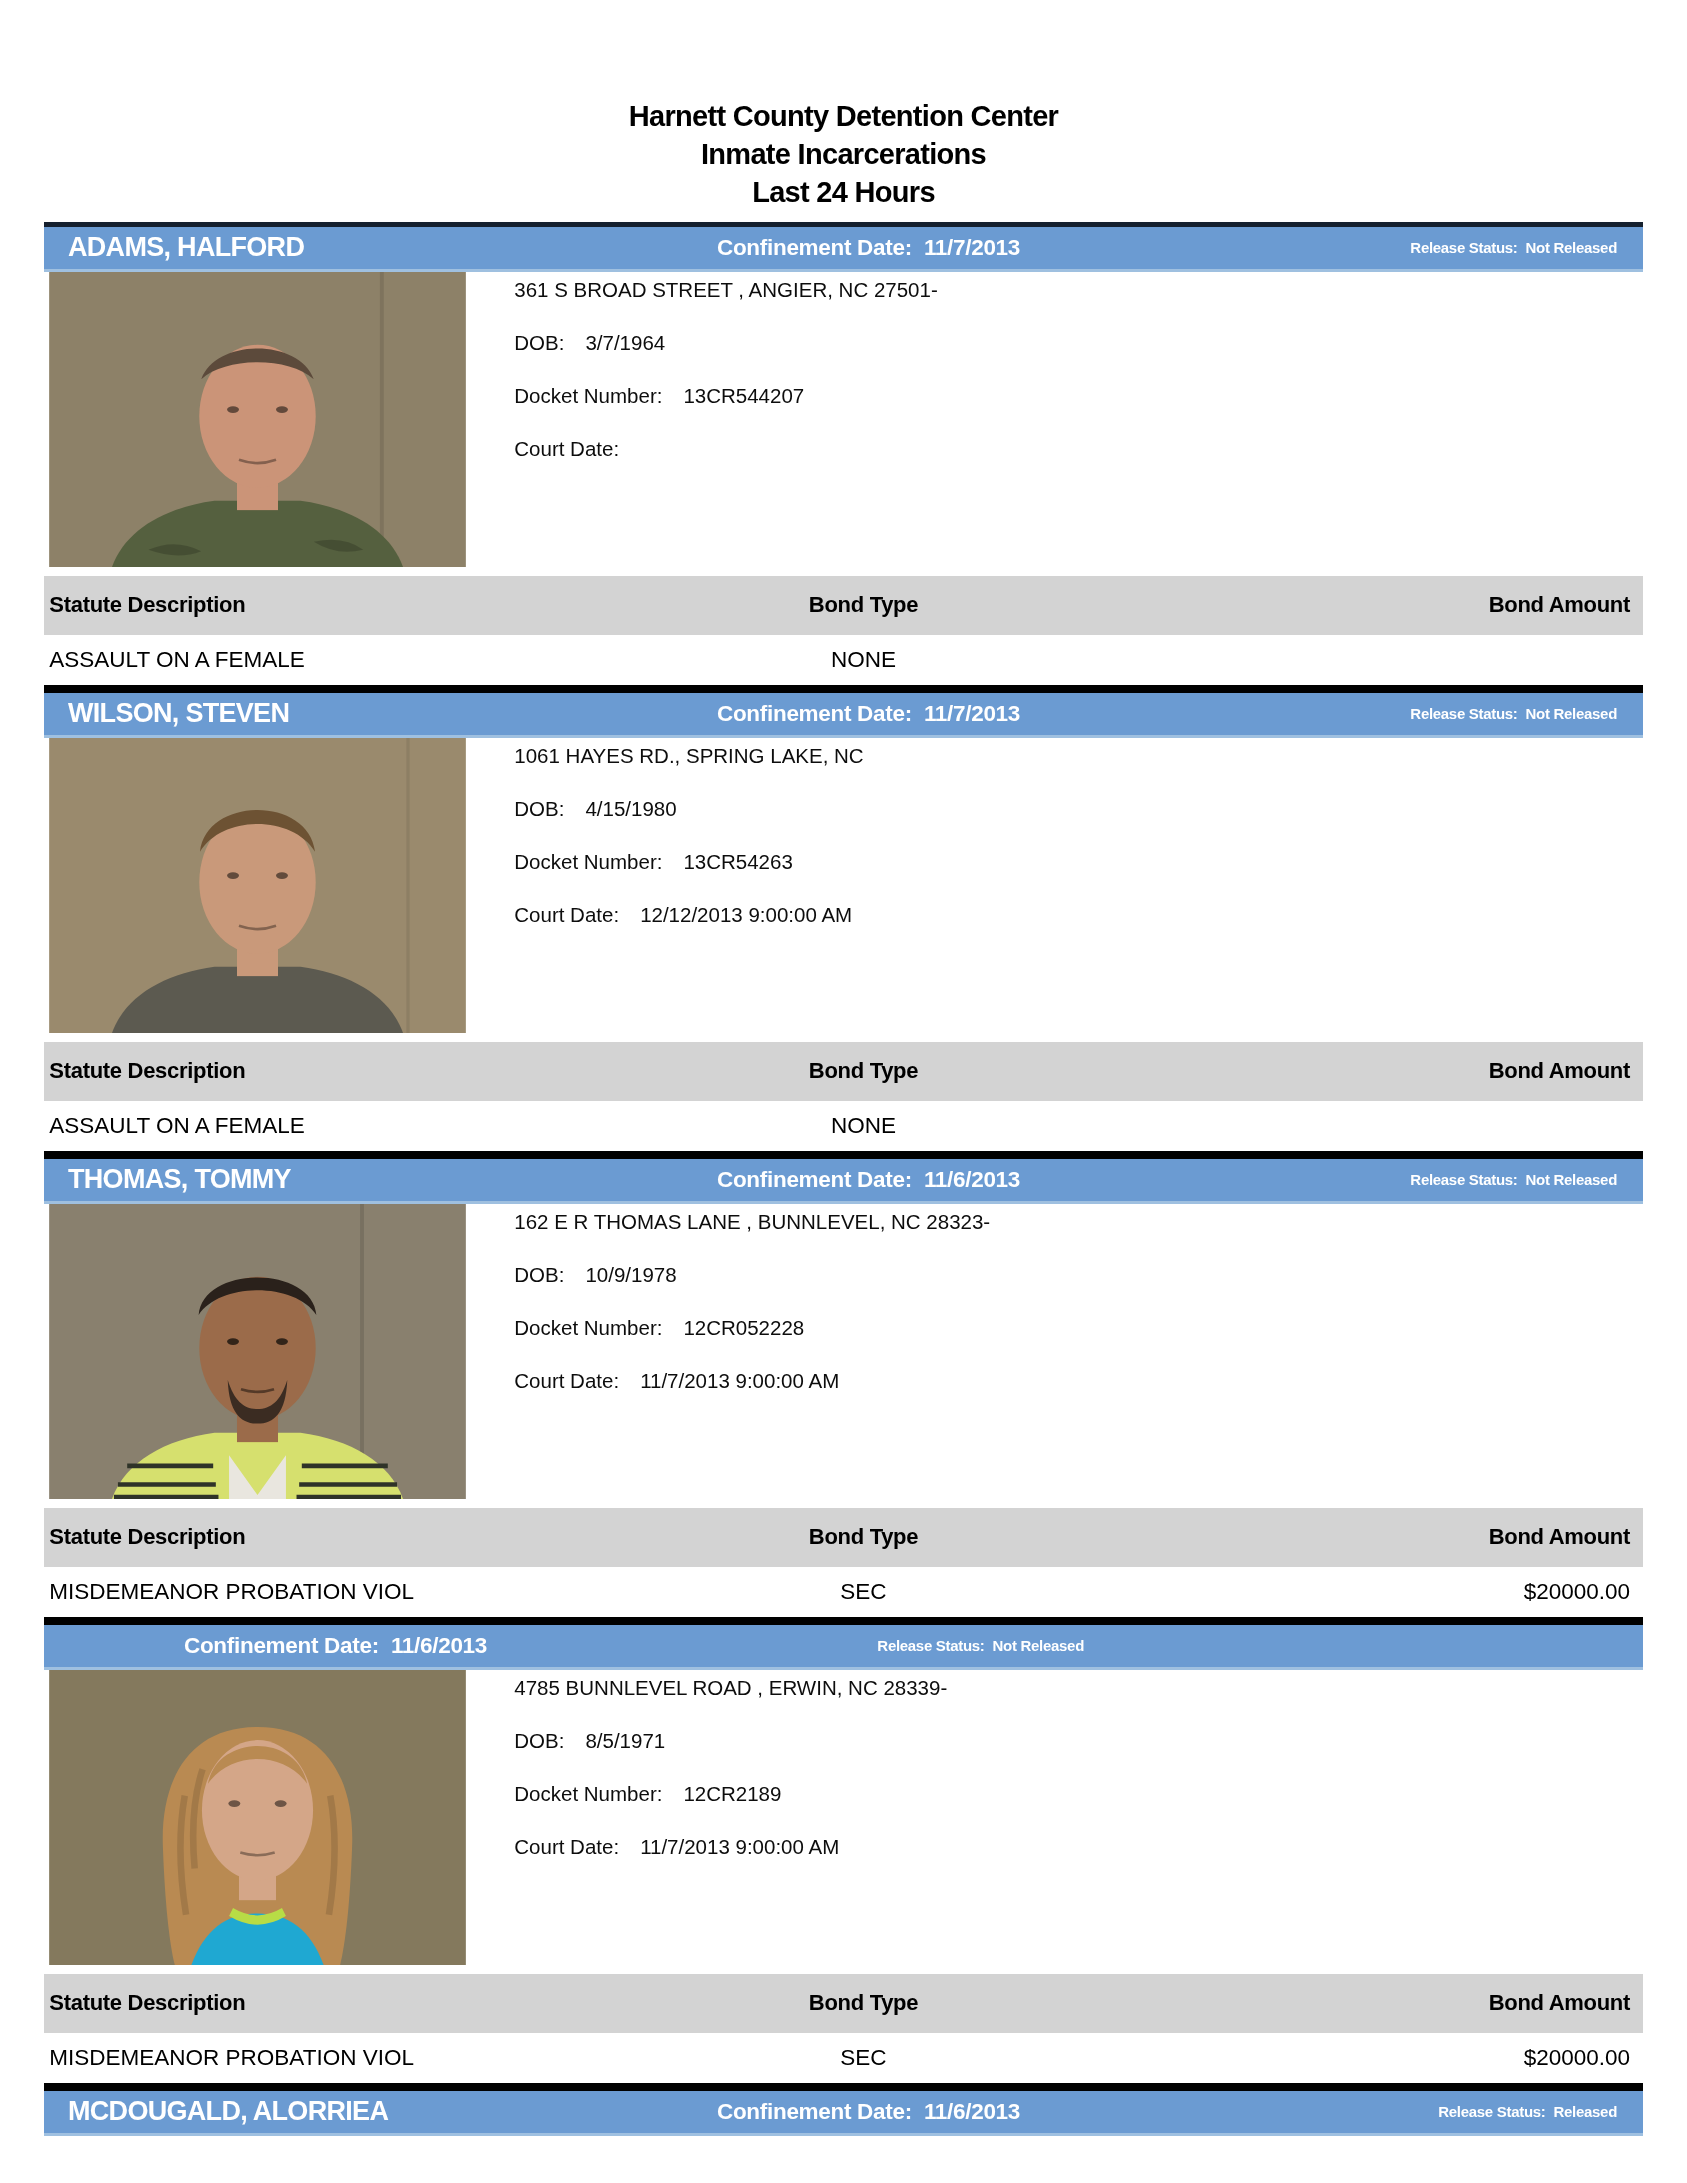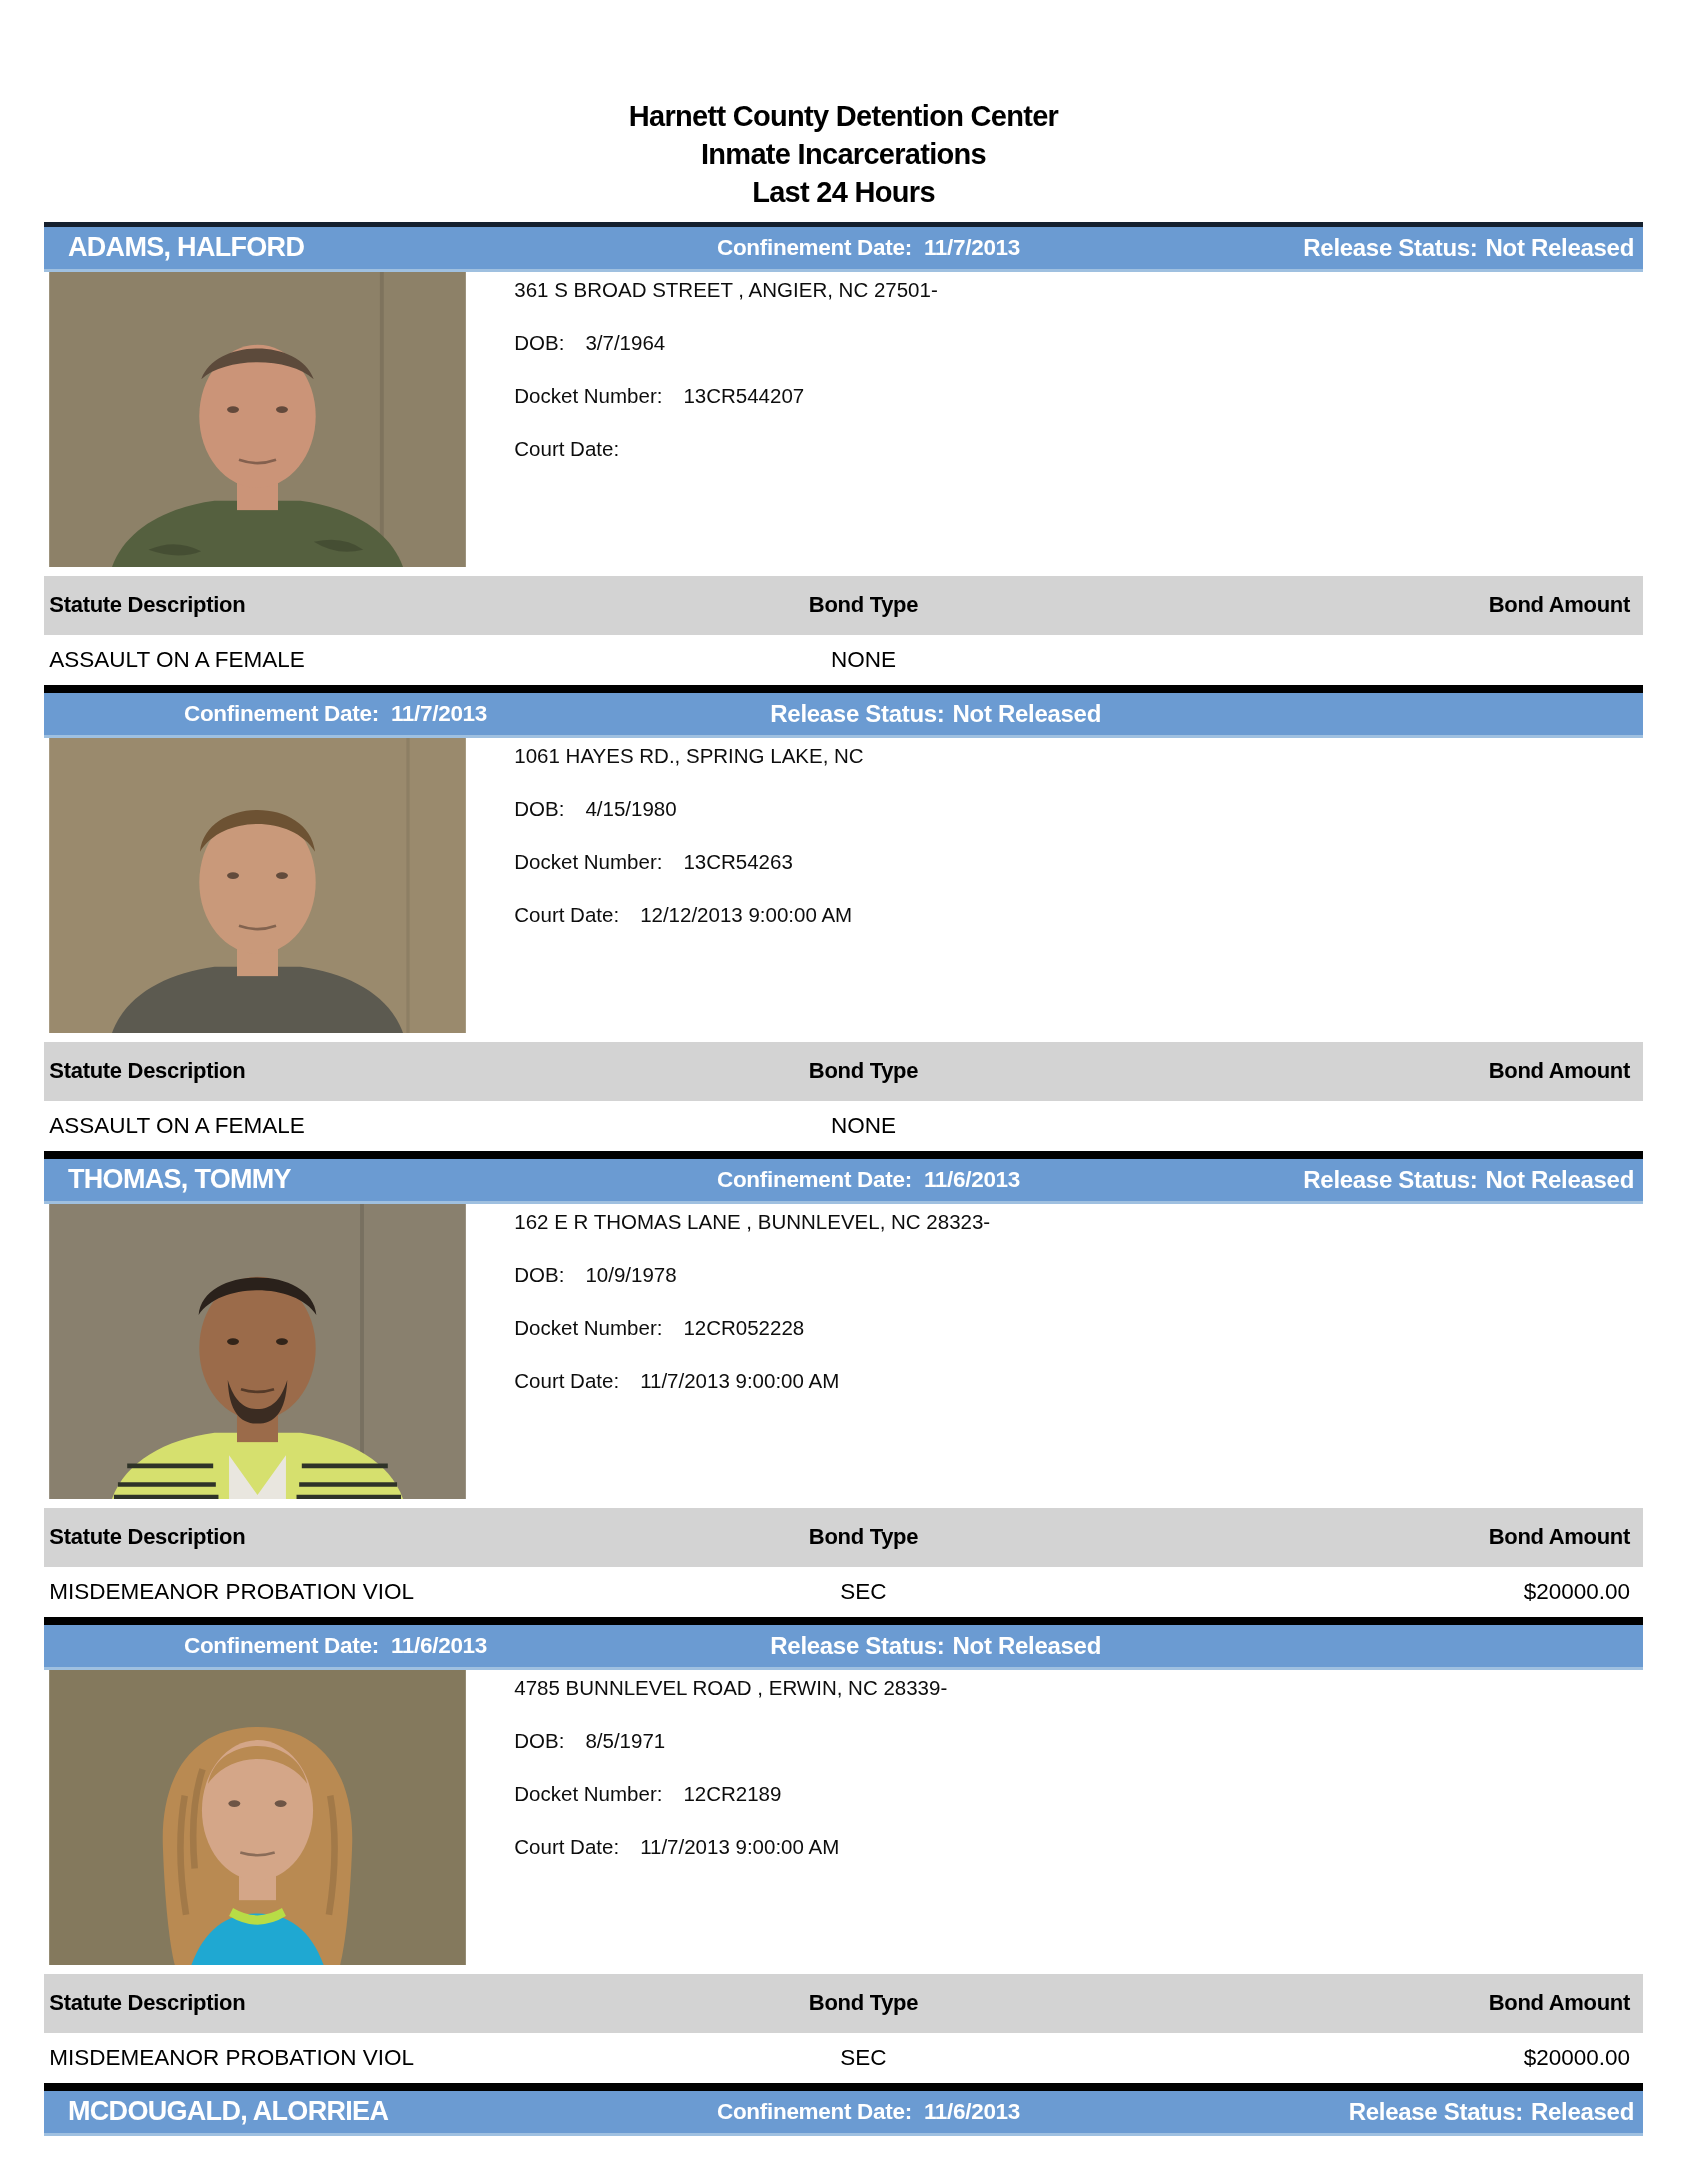--- a/index.html
+++ b/index.html
@@ -44,22 +44,22 @@
   .record-bar .mid {
     justify-self:center;
     font-size:22.5px;
     letter-spacing:-0.3px;
     white-space:nowrap;
     transform:translateX(25px);
   }
   .record-bar .mid .val { margin-left:12px; }
   .record-bar .right {
     justify-self:end;
-    padding-right:9px;
-    font-size:24px;
+    padding-right:26px;
+    font-size:15px;
     letter-spacing:-0.3px;
     white-space:nowrap;
   }
   .record-bar .right .val { margin-left:8px; }
 
   
   .record-body { height:304px; display:flex; align-items:flex-start; }
   .photo {
     width:417px; height:295px;
     margin-left:5.3px;
@@ -157,20 +157,21 @@
       </div>
       <div class="trow">
         <span class="c1">ASSAULT ON A FEMALE</span>
         <span class="c2">NONE</span>
         <span class="c3"></span>
       </div>
     </section>
 
     <section class="record">
       <div class="record-bar">
+        <span class="name">WILSON, STEVEN</span>
         <span class="mid">
           <span>Confinement Date:</span><span class="val">11/7/2013</span>
         </span>
         <span class="right">
           <span>Release Status:</span><span class="val">Not Released</span>
         </span>
       </div>
       <div class="record-body">
         <svg class="photo" viewBox="0 0 630 446" role="img" aria-label="mugshot of man with short brown hair in dark gray shirt against tan wall" style="--bg: #9a8a6d; --skin: #c9997a; --hair: #6d5233; --shirt: #5c5a50;">
           <rect width="630" height="446" fill="var(--bg,#9a8a6d)"></rect>

